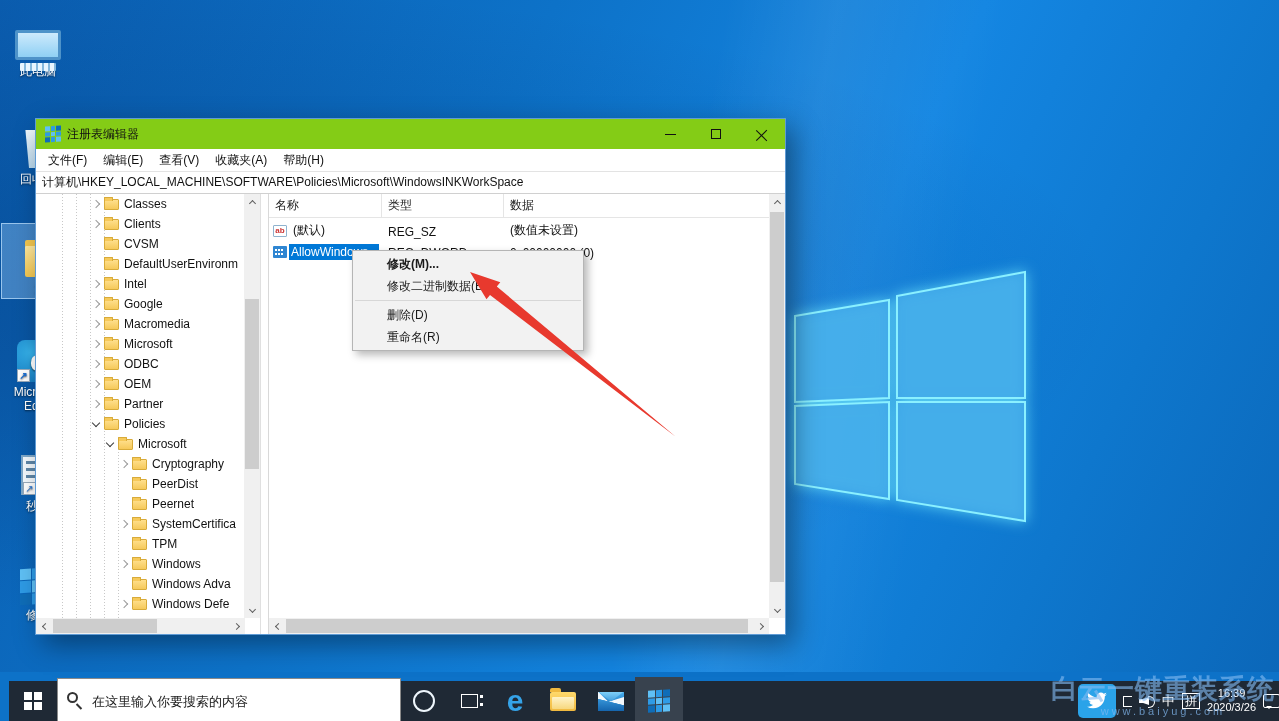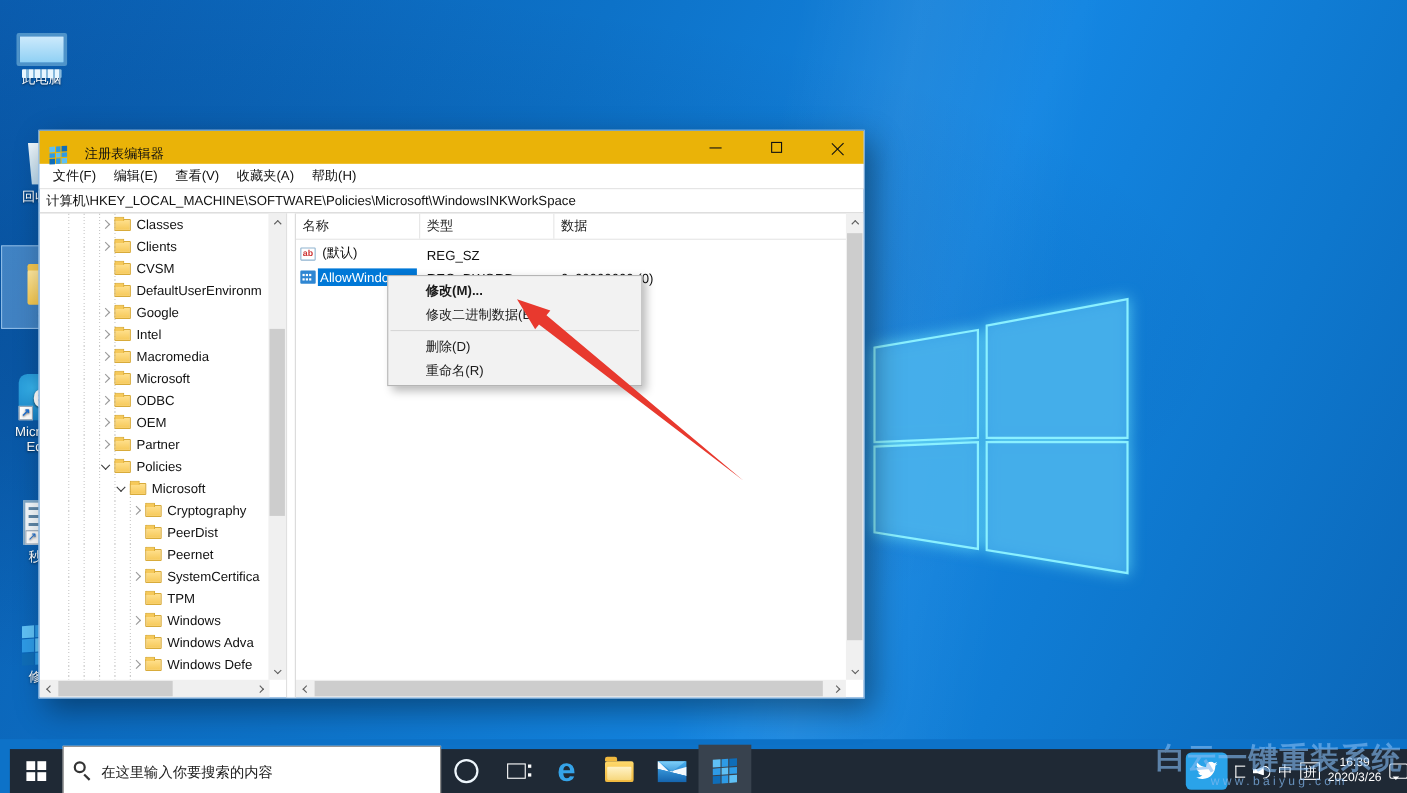--- a/index.html
+++ b/index.html
@@ -42,21 +42,21 @@
   
   .cube { display:grid; grid-template-columns:repeat(3,1fr); grid-template-rows:repeat(3,1fr); gap:1px;
           transform:skewY(-4deg); }
   .cube i { background:#2e9be6; }
   .cube i:nth-child(1),.cube i:nth-child(5),.cube i:nth-child(9){ background:#5fc0f5; }
   .cube i:nth-child(3),.cube i:nth-child(7){ background:#0f6db8; }
 
   
   .win { position:absolute; left:35px; top:118px; width:751px; height:517px; background:#fff;
          border:1px solid #5f9bd5; box-shadow:8px 10px 26px rgba(0,0,0,.38); z-index:10; font-size:12px; color:#111; }
-  .tbar { height:30px; display:flex; align-items:flex-end; background:#eab308;gap:10px; }
+  .tbar { height:30px; display:flex; align-items:center; background:#84cc16; }
   .tbar .appic { width:16px; height:16px; margin:0 6px 0 9px; }
   .tbar .ttl { flex:0 0 auto; font-size:12px; }
   .tbar .sp { flex:1; }
   .cbtn { width:46px; height:30px; display:flex; align-items:center; justify-content:center; }
   .ic-min { width:11px; height:1px; background:#111; display:block; }
   .ic-max { width:10px; height:10px; border:1px solid #111; display:block; }
   .ic-x { position:relative; width:12px; height:12px; display:block; }
   .ic-x::before,.ic-x::after { content:""; position:absolute; left:5px; top:0; width:1.4px; height:15px; background:#111; }
   .ic-x::before { transform:rotate(45deg);} .ic-x::after { transform:rotate(-45deg);}
   .mbar { height:22px; display:flex; align-items:center; padding-left:4px; background:#fff; }
@@ -293,28 +293,28 @@
         <div class="trow pl0">
             <span class="exp"></span>
             <span class="fold"></span>
             <span class="tl">DefaultUserEnvironm</span>
           </div>
         <div class="trow pl0">
             <span class="exp">
               <i class="chvr"></i>
             </span>
             <span class="fold"></span>
+            <span class="tl">Intel</span>
+          </div>
+        <div class="trow pl0">
+            <span class="exp">
+              <i class="chvr"></i>
+            </span>
+            <span class="fold"></span>
             <span class="tl">Google</span>
-          </div>
-        <div class="trow pl0">
-            <span class="exp">
-              <i class="chvr"></i>
-            </span>
-            <span class="fold"></span>
-            <span class="tl">Intel</span>
           </div>
         <div class="trow pl0">
             <span class="exp">
               <i class="chvr"></i>
             </span>
             <span class="fold"></span>
             <span class="tl">Macromedia</span>
           </div>
         <div class="trow pl0">
             <span class="exp">
@@ -435,20 +435,21 @@
         <span class="c-name">名称</span>
         <span class="c-type">类型</span>
         <span class="c-data">数据</span>
       </div>
       <div class="vrow">
         <span class="nwrap">
             <span class="vic str">ab</span>
             <span>(默认)</span>
           </span>
         <span class="c-type">REG_SZ</span>
+        <span class="c-data">(数值未设置)</span>
       </div>
       <div class="vrow">
         <span class="nwrap">
             <span class="vic dw"></span>
             <span class="sel">AllowWindows</span>
           </span>
         <span class="c-type">REG_DWORD</span>
         <span class="c-data">0x00000000 (0)</span>
       </div>
 

